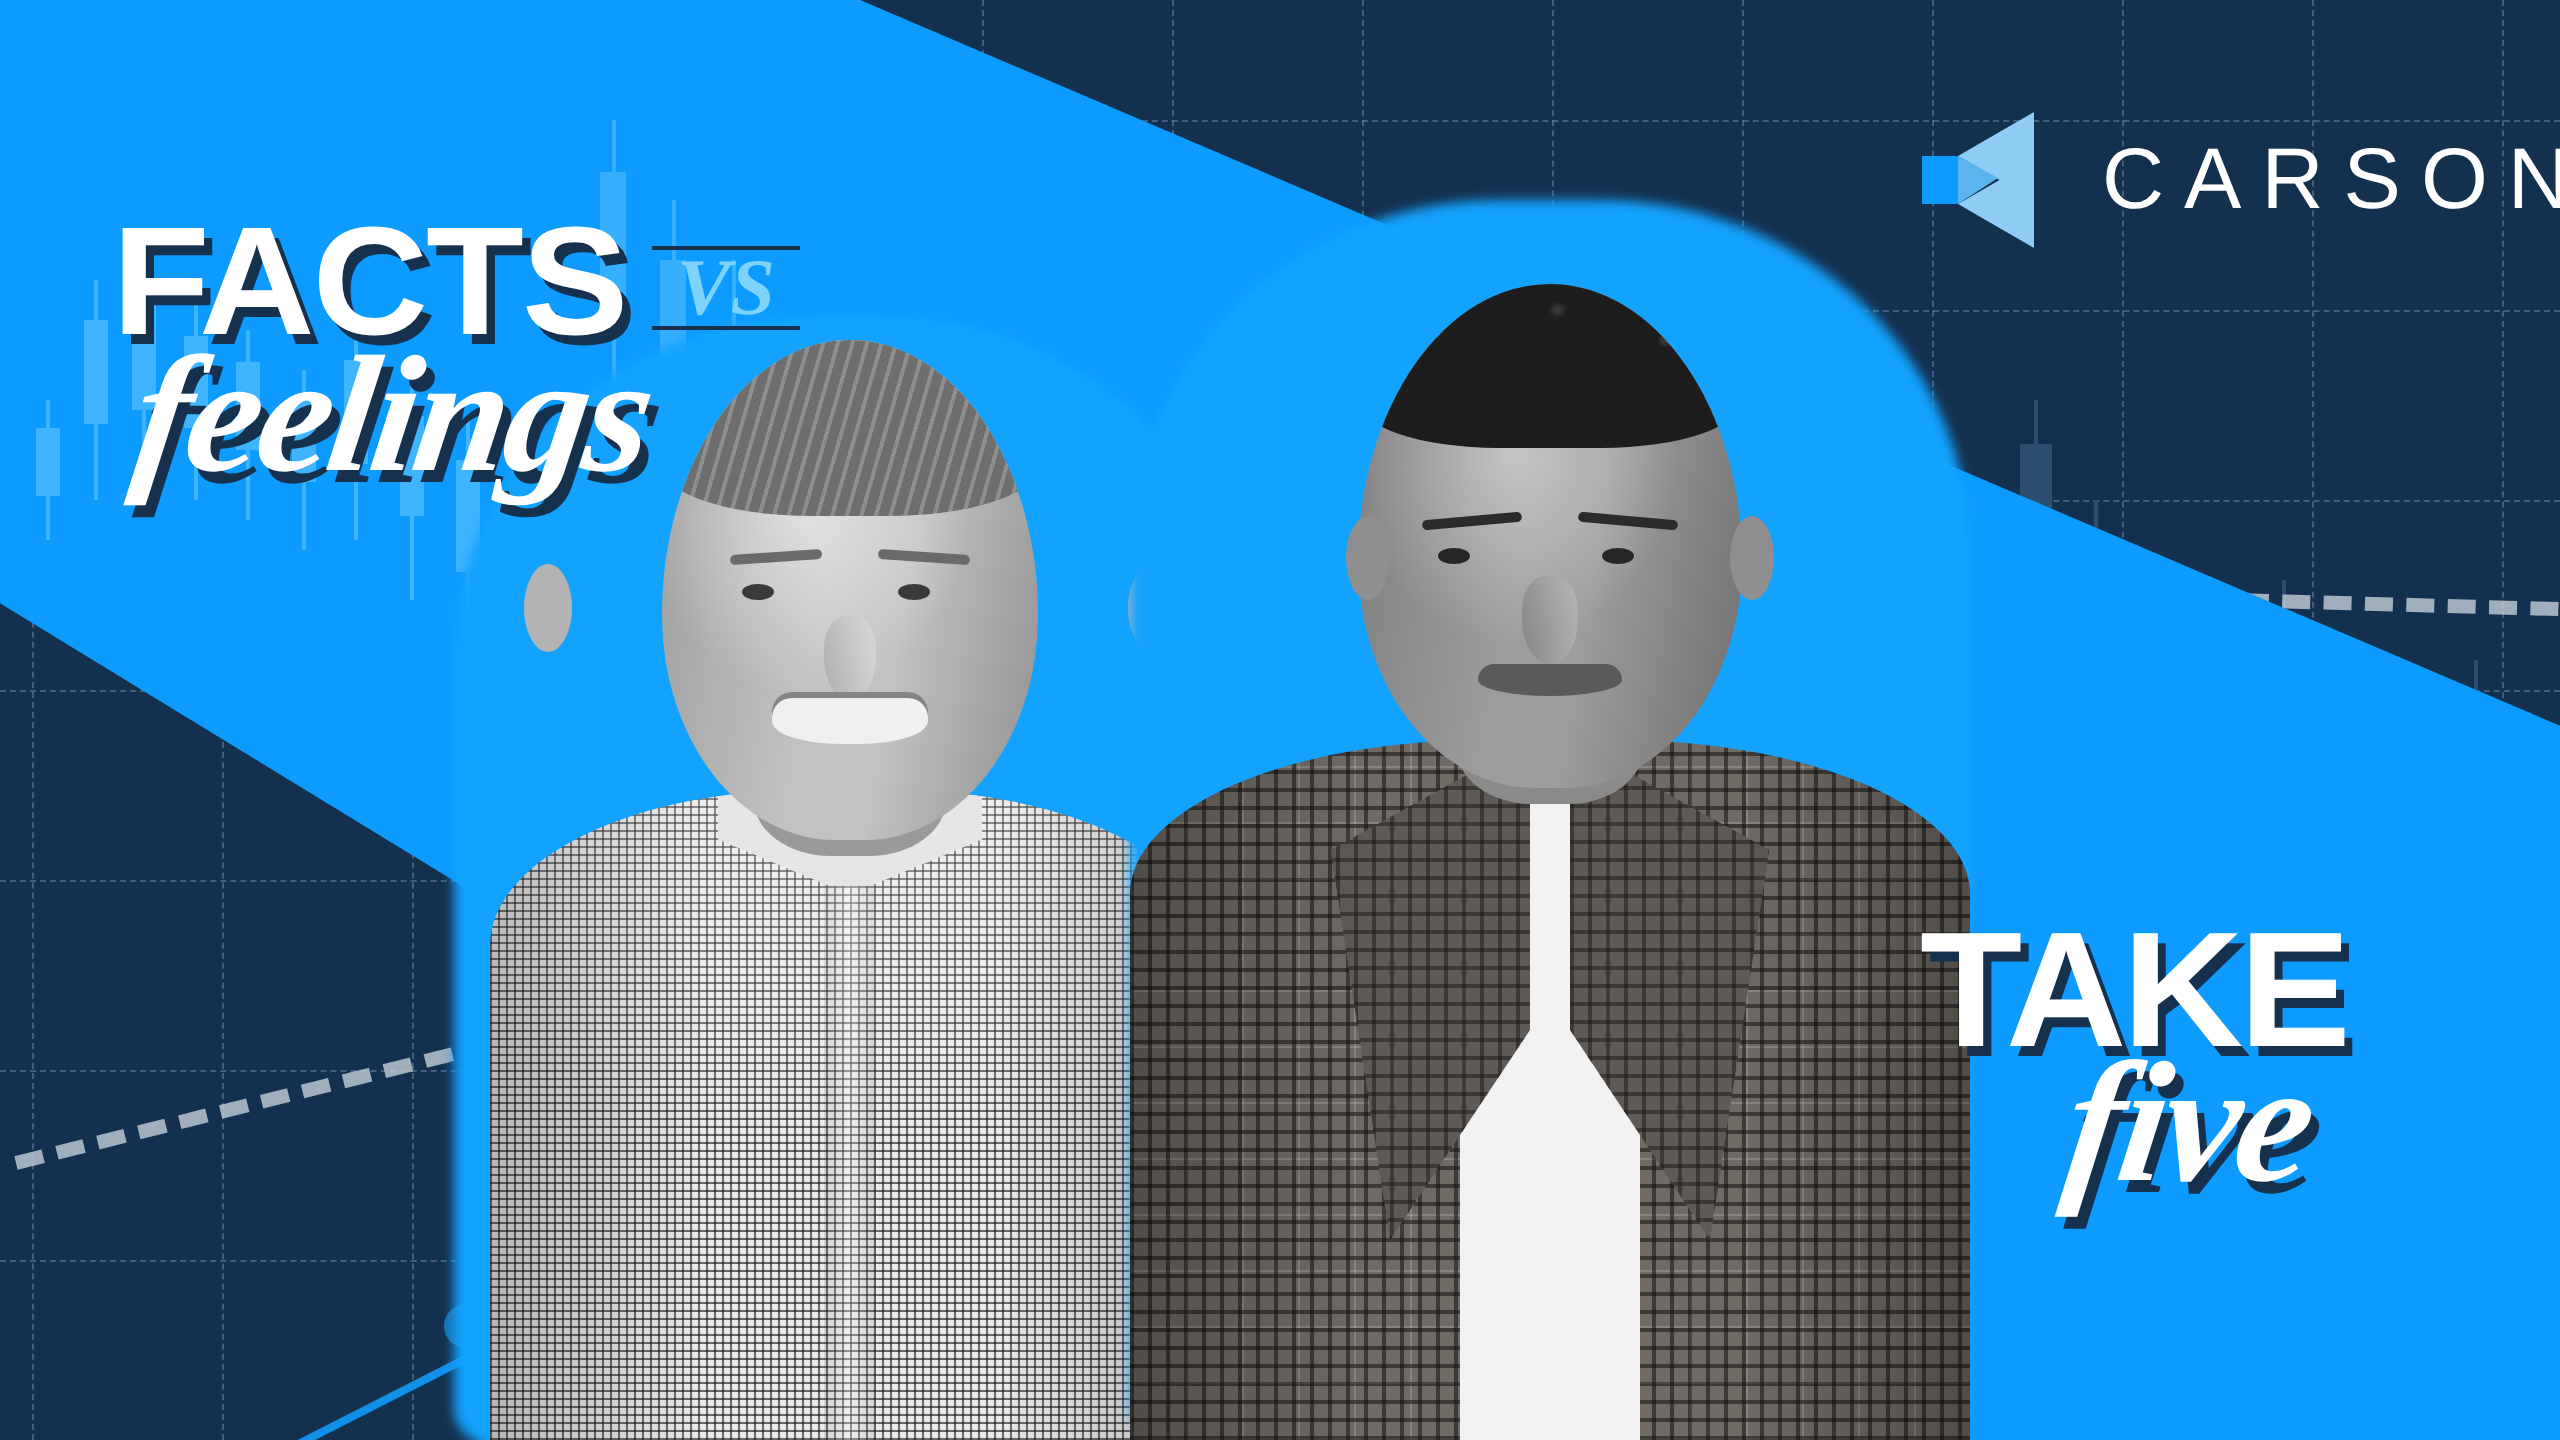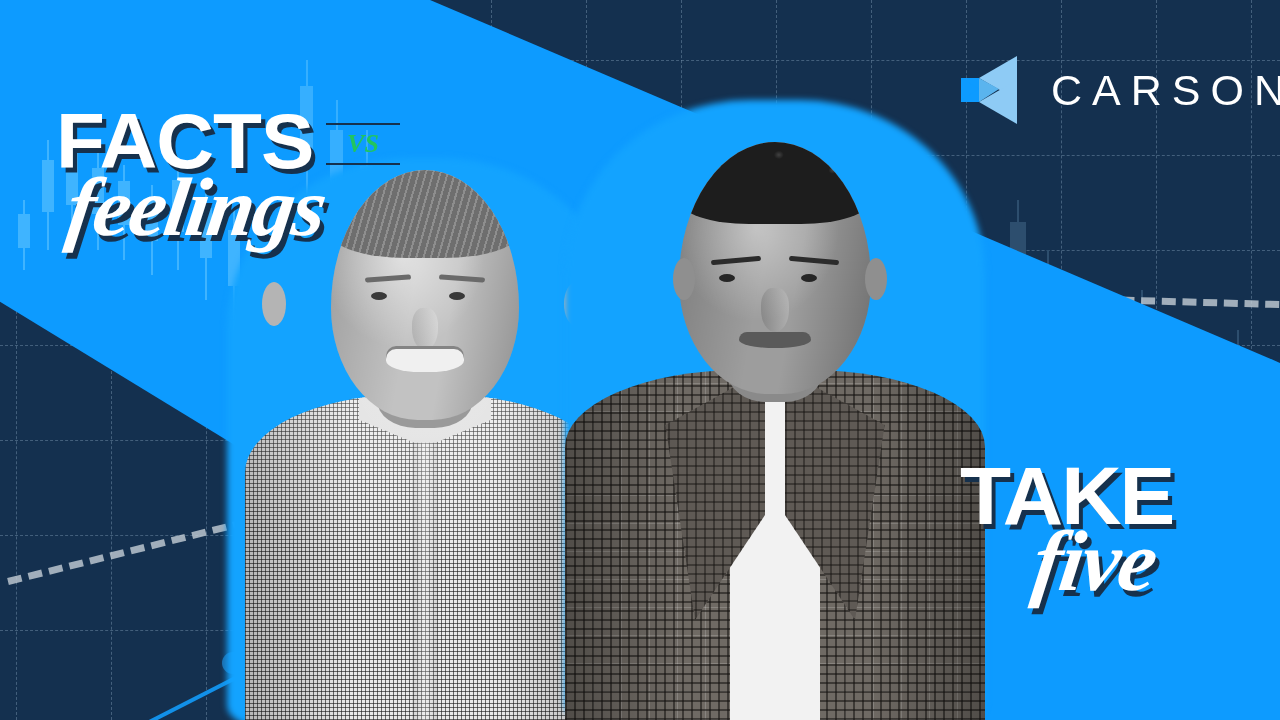--- a/index.html
+++ b/index.html
@@ -84,21 +84,21 @@
     font-family:"Liberation Sans", sans-serif;
     font-weight:bold;font-size:77px;line-height:76px;letter-spacing:-1px;
     color:#ffffff;
     transform:scaleX(1.04);transform-origin:left center;
     text-shadow:4px 5px 0 #16314d;
   }
   .vs-wrap{position:absolute;left:270px;top:18px;width:74px;text-align:center;}
   .vs-rule{height:0;border-top:2.5px solid #16314d;margin:2px 0;}
   .vs{
     font-family:"Liberation Serif", serif;font-style:italic;font-weight:bold;
-    font-size:26px;line-height:34px;color:#22c55e;letter-spacing:0px;
+    font-size:40px;line-height:34px;color:#7dd3fc;letter-spacing:0px;
   }
   .feelings{
     position:absolute;left:12px;top:62px;
     font-family:"Liberation Serif", serif;
     font-style:italic;font-weight:bold;font-size:83px;line-height:84px;
     color:#ffffff;letter-spacing:-2px;
     transform:skewX(-8deg) scaleX(1.02);transform-origin:left center;
     text-shadow:5px 6px 0 #16314d;
   }
 

